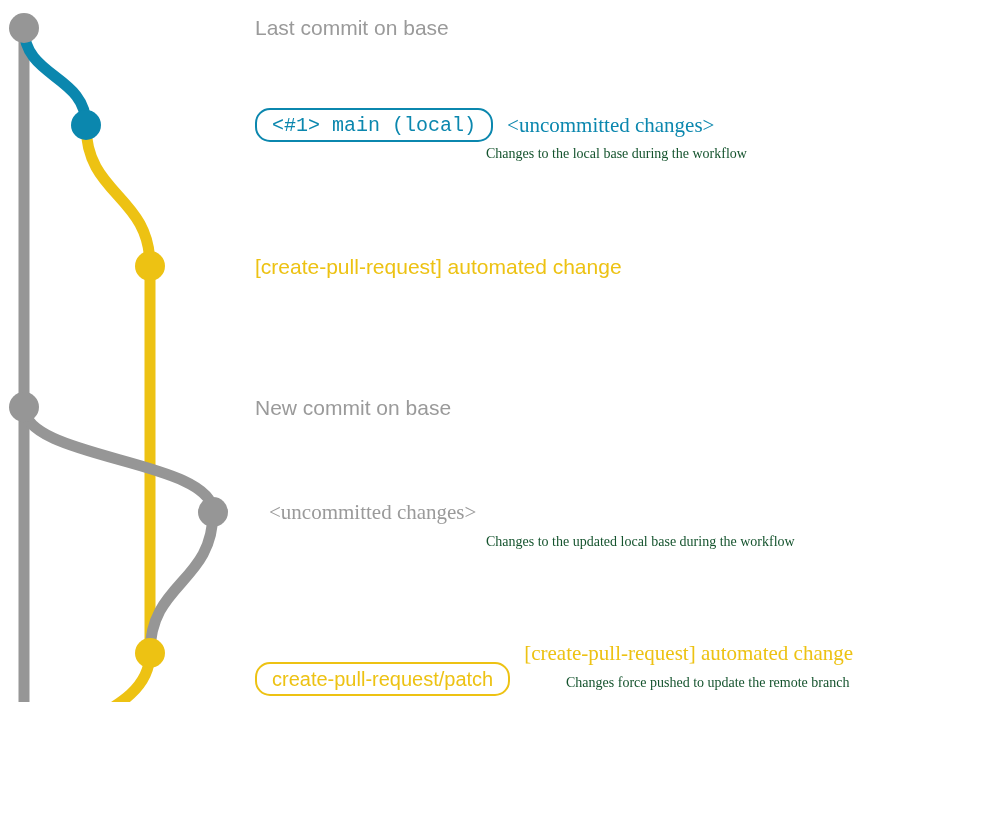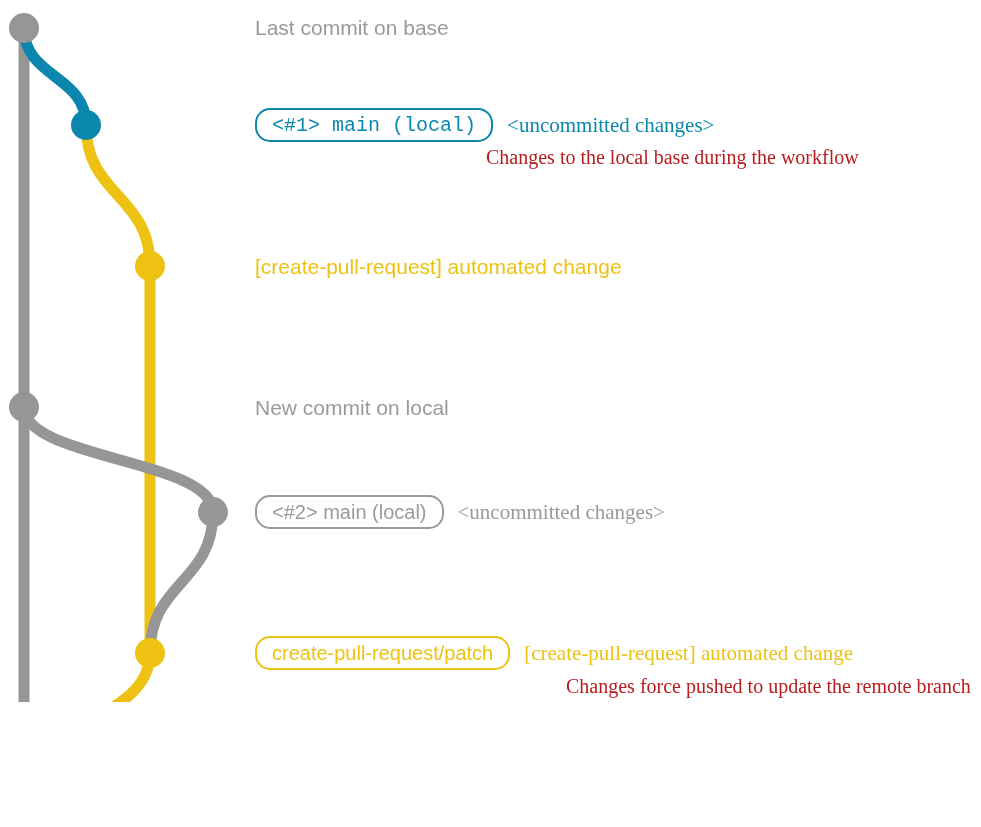--- a/index.html
+++ b/index.html
@@ -53,22 +53,22 @@
   }
   .plain-subject {
     font-size: 21px;
     font-family: "Liberation Sans", sans-serif;
     white-space: nowrap;
     line-height: 34px;
   }
   .desc {
     position: absolute;
     font-family: "Liberation Serif", serif;
-    font-size: 20px;
-    color: #b91c1c;
+    font-size: 14px;
+    color: #14532d;
     white-space: nowrap;
   }
   .pill-gap {
     width: 14px;
     flex: 0 0 14px;
   }
 </style>
 </head>
 <body>
 
@@ -107,31 +107,31 @@
     <span class="pill-gap"></span>
     <span class="subject" style="color:#0b87ae;">&lt;uncommitted changes&gt;</span>
   </div>
   <div class="desc" style="left:486px; top:146px;">Changes to the local base during the workflow</div>
 
   <div class="row" style="left:255px; top:250px;">
     <span class="plain-subject" style="color:#edc213;">[create-pull-request] automated change</span>
   </div>
 
   <div class="row" style="left:255px; top:391px;">
-    <span class="plain-subject" style="color:#9a9a9a;">New commit on local</span>
+    <span class="plain-subject" style="color:#9a9a9a;">New commit on base</span>
   </div>
 
   <div class="row" style="left:255px; top:495px;">
-    <span class="pill" style="color:#9a9a9a;">&lt;#2&gt; main (local)</span>
     <span class="pill-gap"></span>
     <span class="subject" style="color:#9a9a9a;">&lt;uncommitted changes&gt;</span>
   </div>
+  <div class="desc" style="left:486px; top:534px;">Changes to the updated local base during the workflow</div>
 
   <div class="row" style="left:255px; top:636px;">
-    <span class="pill" style="color:#edc213;">create-pull-request/patch</span>
+    <span class="pill" style="color:#edc213;margin-top:26px;">create-pull-request/patch</span>
     <span class="pill-gap"></span>
     <span class="subject" style="color:#edc213;">[create-pull-request] automated change</span>
   </div>
   <div class="desc" style="left:566px; top:675px;">Changes force pushed to update the remote branch</div>
 
   <div class="row" style="left:255px; top:776px;">
     <span class="pill" style="color:#3b82f6;text-align:right;">main</span>
     <span class="pill-gap"></span>
   </div>
 

